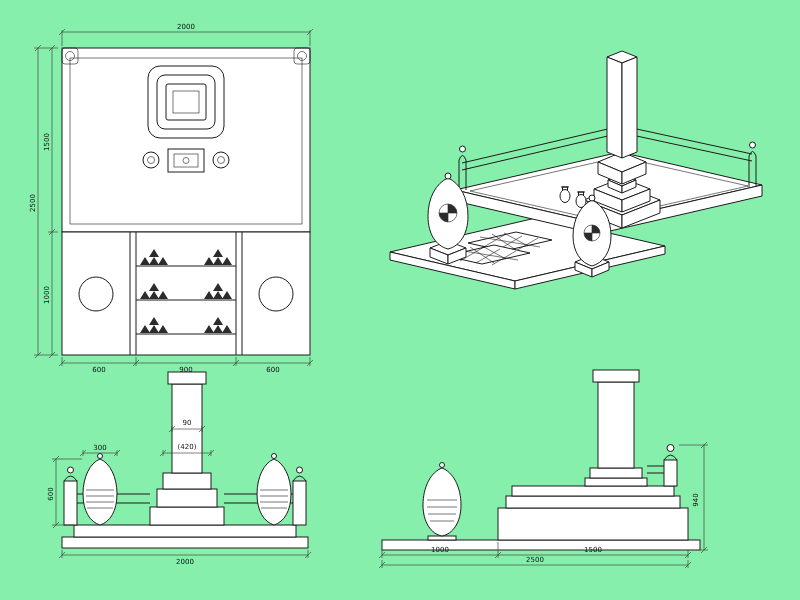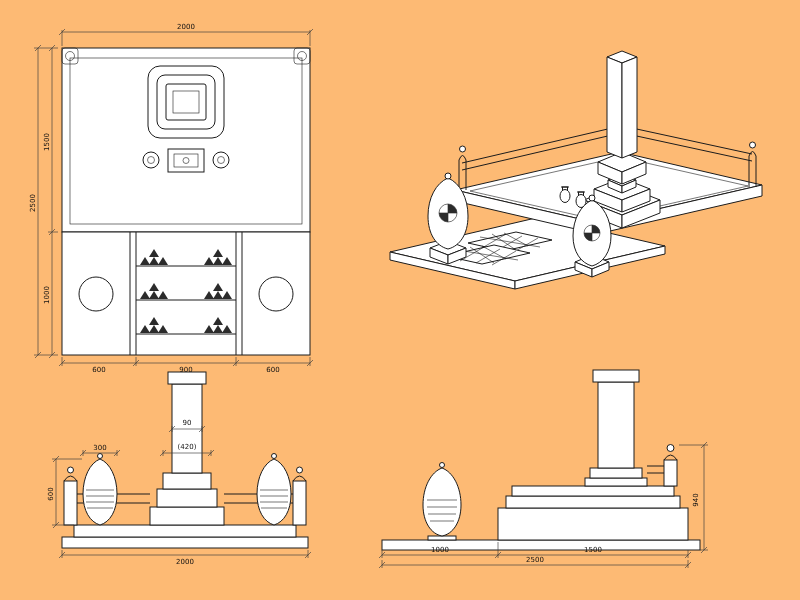--- a/index.html
+++ b/index.html
@@ -1,16 +1,16 @@
 <!DOCTYPE html>
 <html><head>
 <meta charset="utf-8">
 <style>
   html,body{margin:0;padding:0;background:#ffffff;}
-  .canvas{position:relative;width:800px;height:600px;background:#fdba74;overflow:hidden;}
+  .canvas{position:relative;width:800px;height:600px;background:#86efac;overflow:hidden;}
   svg{position:absolute;left:0;top:0;}
   .ln{fill:none;stroke:#1c1c1c;stroke-width:1;}
   .fw{fill:#ffffff;stroke:#1c1c1c;stroke-width:1;}
   .thin{fill:none;stroke:#1c1c1c;stroke-width:0.6;}
   .dim{fill:none;stroke:#3a3a3a;stroke-width:0.65;}
   .dimtxt{font-family:"DejaVu Sans",sans-serif;font-size:7px;fill:#111;text-anchor:middle;}
   .dark{fill:#2b2b2b;stroke:none;}
 </style>
 </head>
 <body>

